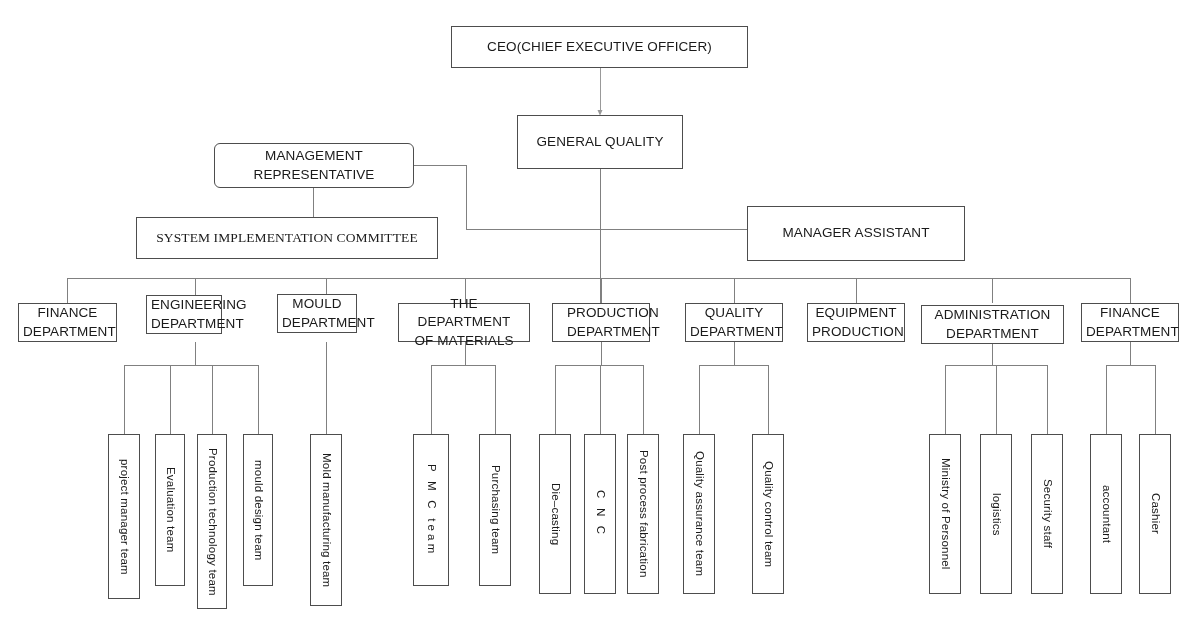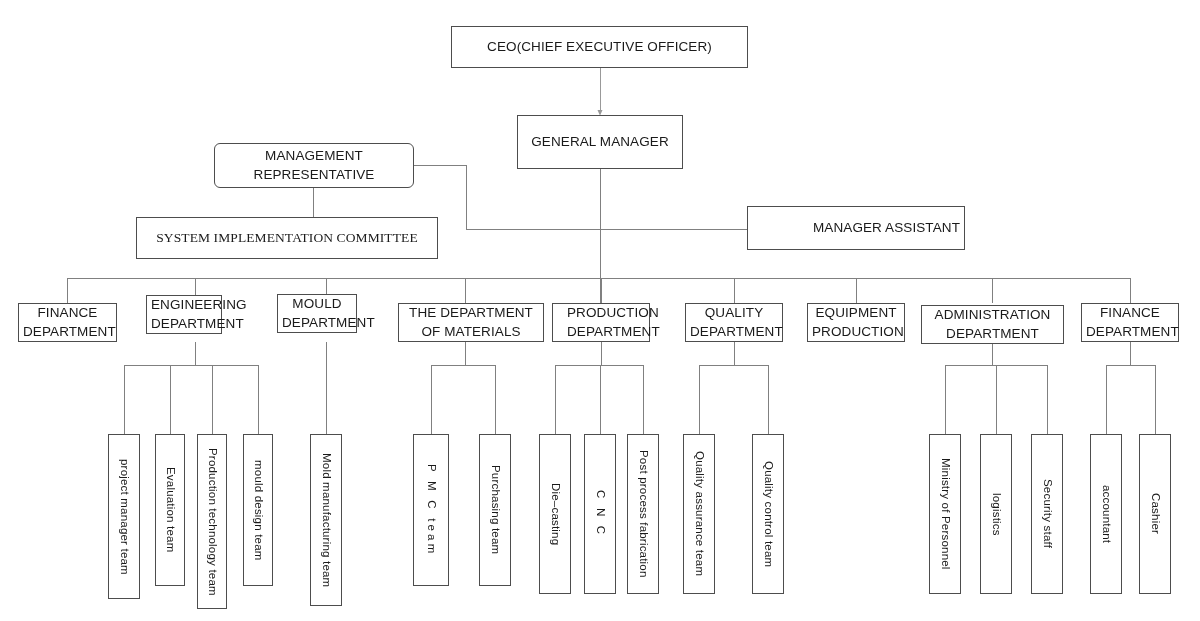--- a/index.html
+++ b/index.html
@@ -122,45 +122,45 @@
         <line x1="1106" y1="365" x2="1155" y2="365"></line>
         <line x1="1106" y1="365" x2="1106" y2="434"></line>
         <line x1="1155" y1="365" x2="1155" y2="434"></line>
       </g>
   </svg>
   <div id="nodes-layer">
       <div class="node h" style="left: 451px; top: 26px; width: 297px; height: 42px; border-color: rgb(77, 77, 77);">
         <span class="label">CEO(CHIEF EXECUTIVE OFFICER)</span>
       </div>
       <div class="node h" style="left: 517px; top: 115px; width: 166px; height: 54px; border-color: rgb(77, 77, 77);">
-        <span class="label">GENERAL MANAGER</span>
+        <span class="label">GENERAL QUALITY</span>
       </div>
       <div class="node h" style="left: 214px; top: 143px; width: 200px; height: 45px; border-color: rgb(77, 77, 77); border-radius: 6px;">
         <span class="label">MANAGEMENT
 REPRESENTATIVE</span>
       </div>
       <div class="node h" style="left: 136px; top: 217px; width: 302px; height: 42px; border-color: rgb(77, 77, 77); font-family: Liberation Serif, serif;">
         <span class="label">SYSTEM IMPLEMENTATION COMMITTEE</span>
       </div>
-      <div class="node h" style="left: 747px; top: 206px; width: 218px; height: 44px; border-color: rgb(77, 77, 77); text-align: right;">
+      <div class="node h" style="left: 747px; top: 206px; width: 218px; height: 55px; border-color: rgb(77, 77, 77);">
         <span class="label">MANAGER ASSISTANT</span>
       </div>
       <div class="node h" style="left: 18px; top: 303px; width: 99px; height: 39px; border-color: rgb(77, 77, 77);">
         <span class="label">FINANCE
 DEPARTMENT</span>
       </div>
       <div class="node h" style="left: 146px; top: 295px; width: 76px; height: 39px; border-color: rgb(77, 77, 77);">
         <span class="label">ENGINEERING
 DEPARTMENT</span>
       </div>
       <div class="node h" style="left: 277px; top: 294px; width: 80px; height: 39px; border-color: rgb(77, 77, 77);">
         <span class="label">MOULD
 DEPARTMENT</span>
       </div>
-      <div class="node h" style="left: 398px; top: 303px; width: 146px; height: 39px; border-color: rgb(77, 77, 77);">
+      <div class="node h" style="left: 398px; top: 303px; width: 132px; height: 39px; border-color: rgb(77, 77, 77);">
         <span class="label">THE DEPARTMENT
 OF MATERIALS</span>
       </div>
       <div class="node h" style="left: 552px; top: 303px; width: 98px; height: 39px; border-color: rgb(77, 77, 77); padding-left: 14px;">
         <span class="label">PRODUCTION
 DEPARTMENT</span>
       </div>
       <div class="node h" style="left: 685px; top: 303px; width: 98px; height: 39px; border-color: rgb(77, 77, 77);">
         <span class="label">QUALITY
 DEPARTMENT</span>

